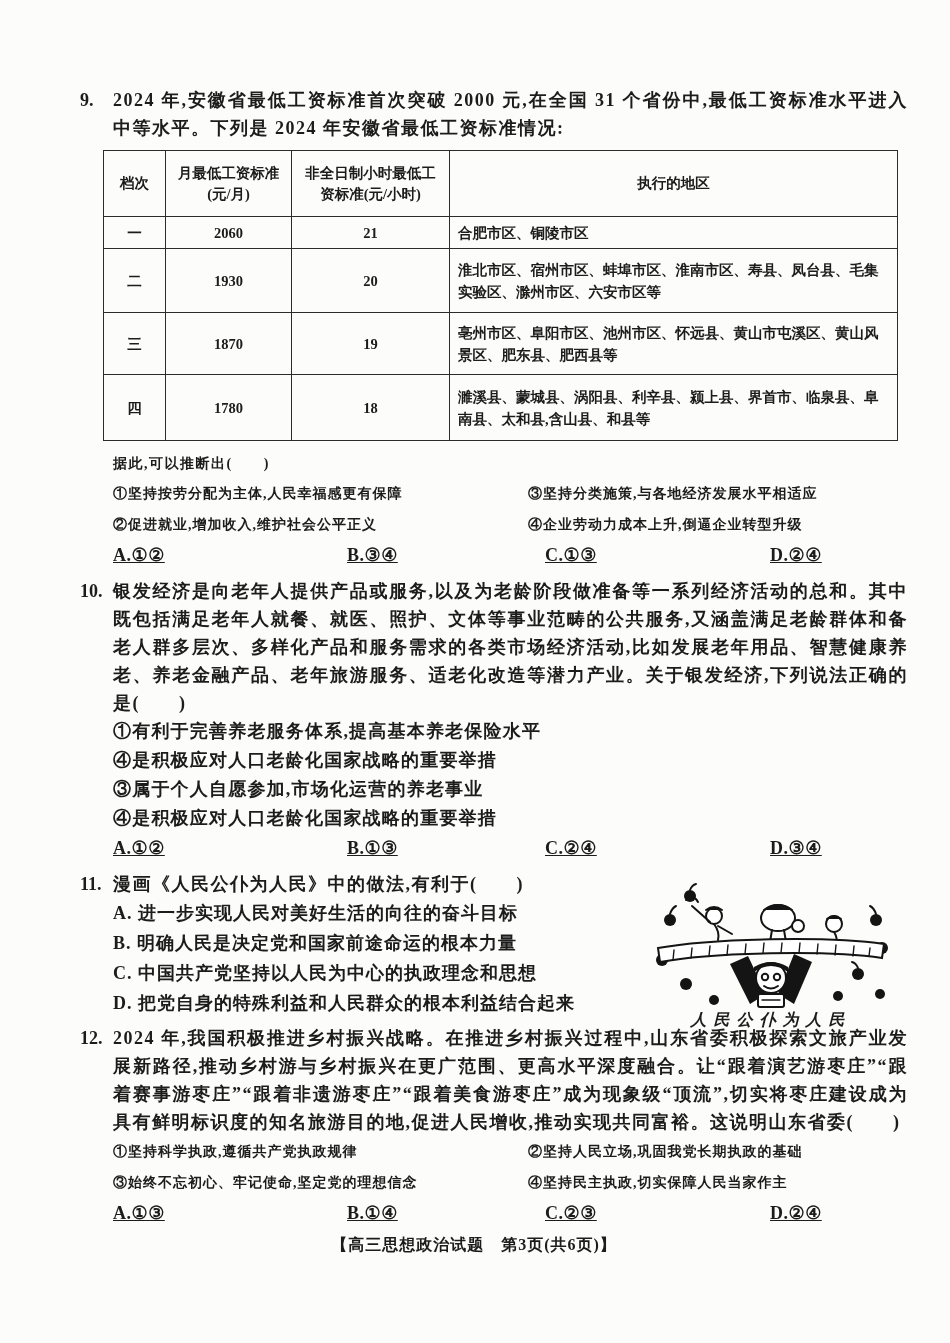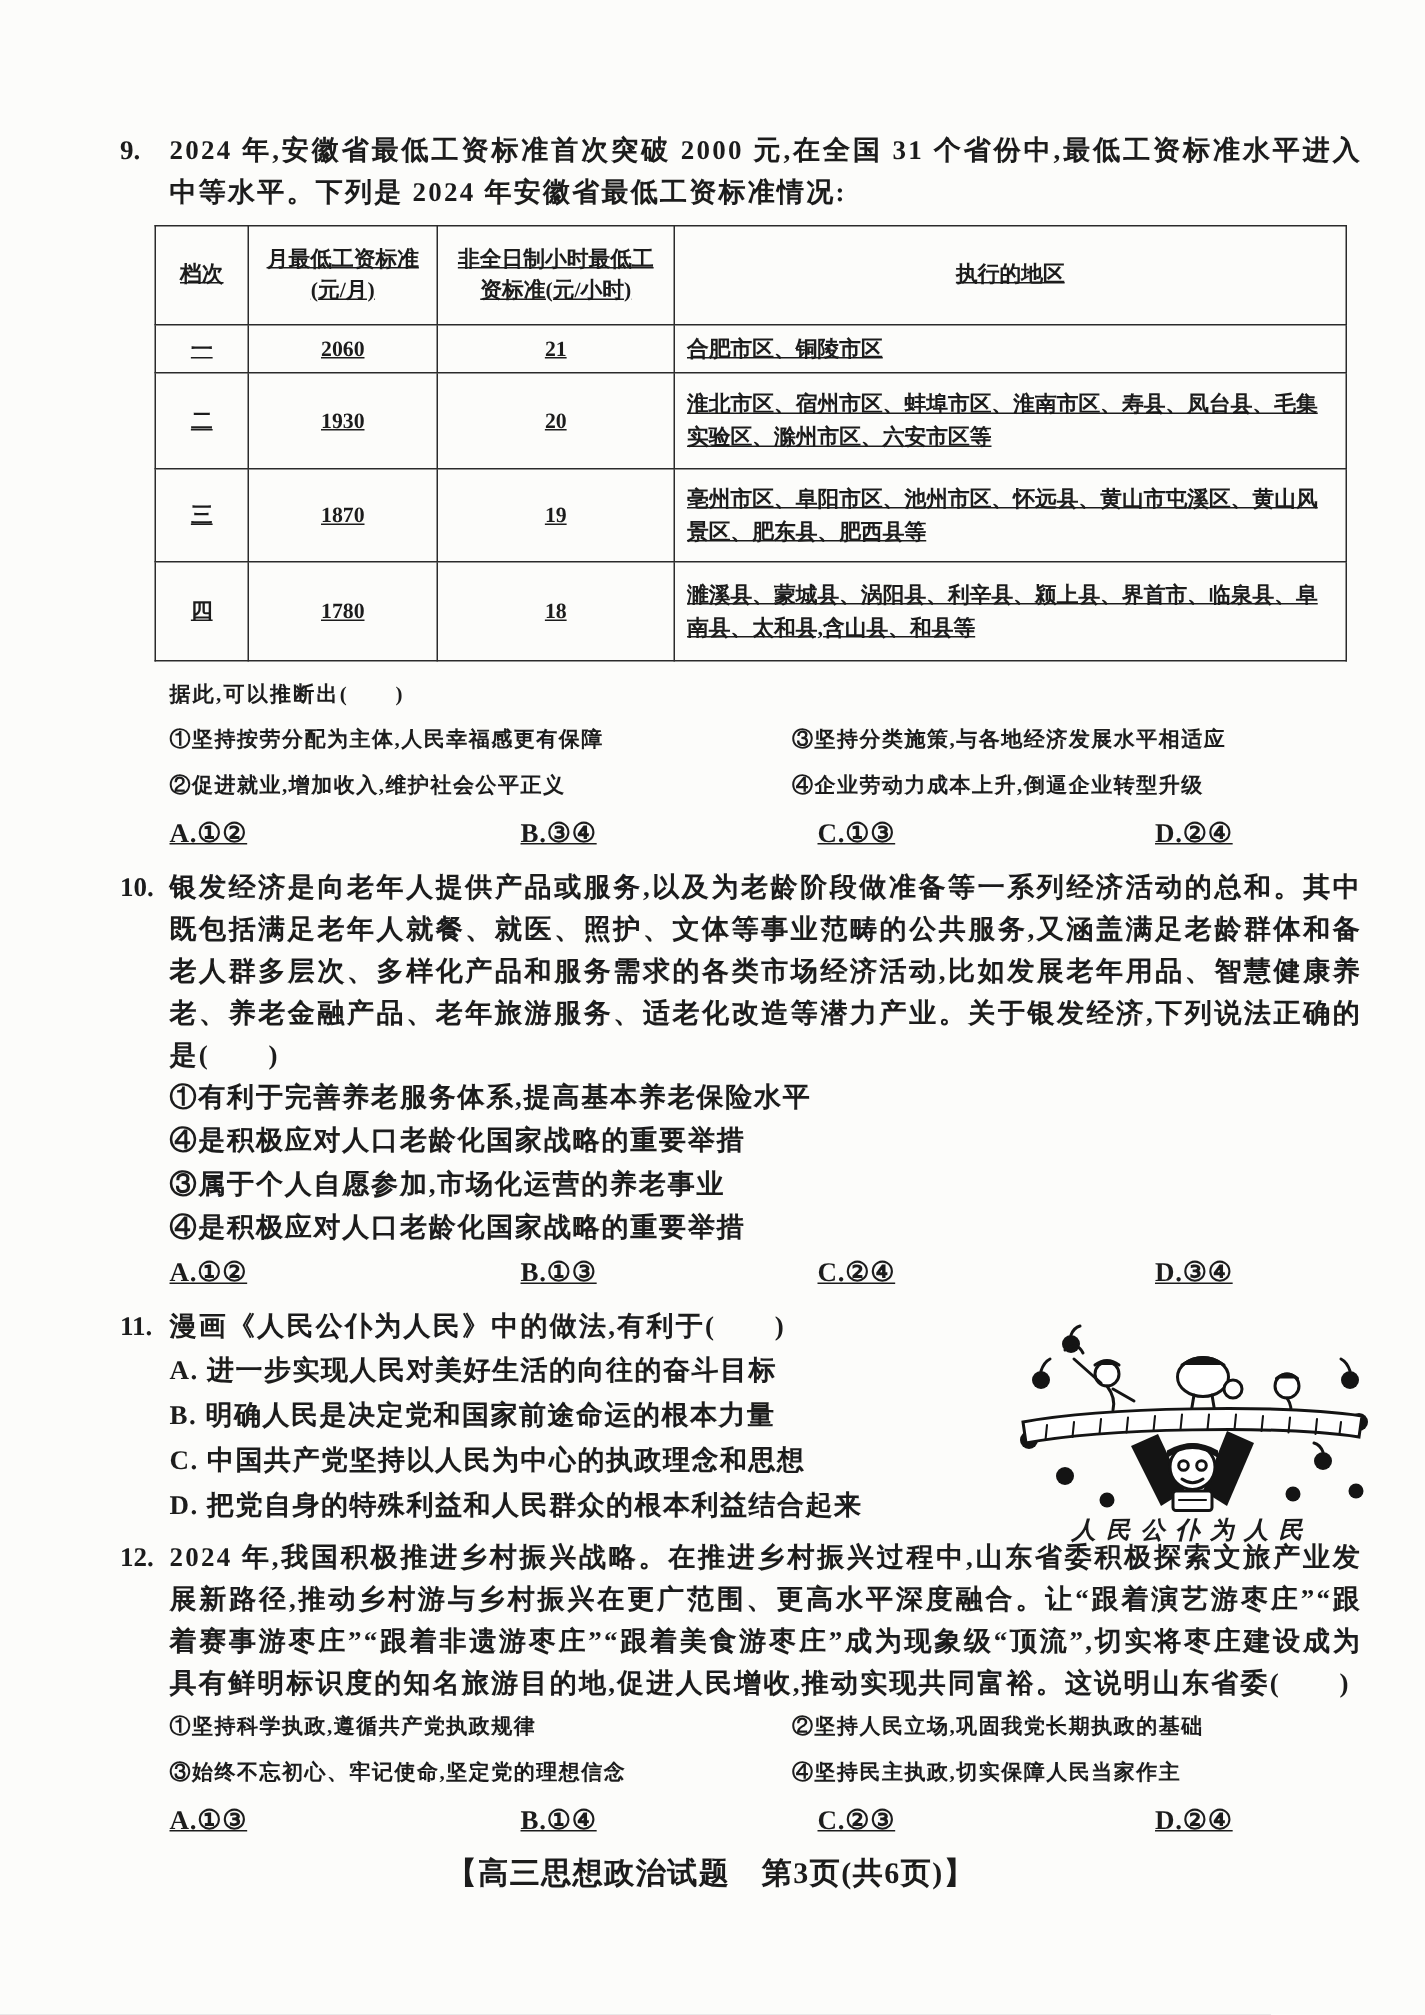--- a/index.html
+++ b/index.html
@@ -9,21 +9,21 @@
     font-family:"Liberation Serif","DejaVu Serif",serif;
     font-weight:600;
   }
   .content { position:absolute; left:80px; top:86px; width:828px; }
 
   .q { margin:0 0 6px 0; }
   .q-stem { position:relative; padding-left:33px; font-size:18px; line-height:28px; letter-spacing:1.5px; text-align:justify; }
   .q-num { position:absolute; left:0; top:0; letter-spacing:0; }
 
   
-  table.wage { border-collapse:collapse; margin:8px 0 0 23px; width:795px; table-layout:fixed;text-decoration:underline; }
+  table.wage { border-collapse:collapse; margin:8px 0 0 23px; width:795px; table-layout:fixed; }
   table.wage th, table.wage td { border:1.7px solid #2b2b2b; padding:2px 8px; vertical-align:middle; }
   table.wage th { font-size:14.5px; line-height:21px; font-weight:700; text-align:center; }
   table.wage td { font-size:14.5px; line-height:22px; }
   .col-grade  { width:62px; }
   .col-month  { width:126px; }
   .col-hour   { width:158px; }
   .c-center { text-align:center; }
   tr.hrow  { height:66px; }
   tr.r1 { height:32px; }
   tr.r2 { height:64px; }
@@ -32,28 +32,28 @@
 
   .followup { padding-left:33px; font-size:14px; line-height:28px; letter-spacing:1.5px; margin-top:9px; }
 
   .items2 { display:grid; grid-template-columns:415px 1fr; padding-left:33px; font-size:14px; line-height:31px; letter-spacing:1px; }
   .items1 { padding-left:33px; font-size:18px; line-height:29px; letter-spacing:1.2px; }
   .choices { display:grid; grid-template-columns:234px 198px 225px 1fr; padding-left:33px; font-size:18px; line-height:31px; letter-spacing:0.5px;text-decoration:underline; }
 
   .opts { padding-left:33px; font-size:18px; line-height:30px; letter-spacing:1px; max-width:600px; }
 
   
-  .cartoon { position:absolute; left:676px; top:882px; width:238px; text-align:center; }
+  .cartoon { position:absolute; left:652px; top:882px; width:238px; text-align:center; }
   .cartoon svg { display:block; }
   .cartoon-caption {
     font-size:16px; font-style:italic; font-weight:700;
     letter-spacing:7px; margin-top:2px; white-space:nowrap;
   }
 
-  .footer { text-align:center; font-size:20px; font-weight:700; letter-spacing:1px; margin-top:2px; padding-right:40px; }
+  .footer { text-align:center; font-size:16px; font-weight:700; letter-spacing:1px; margin-top:2px; padding-right:40px; }
 </style>
 </head>
 <body>
 
 <div class="page">
   <div class="content">
 
     <div class="q">
       <div class="q-stem">
         <span class="q-num">9.</span><span>2024 年,安徽省最低工资标准首次突破 2000 元,在全国 31 个省份中,最低工资标准水平进入中等水平。下列是 2024 年安徽省最低工资标准情况:</span>

